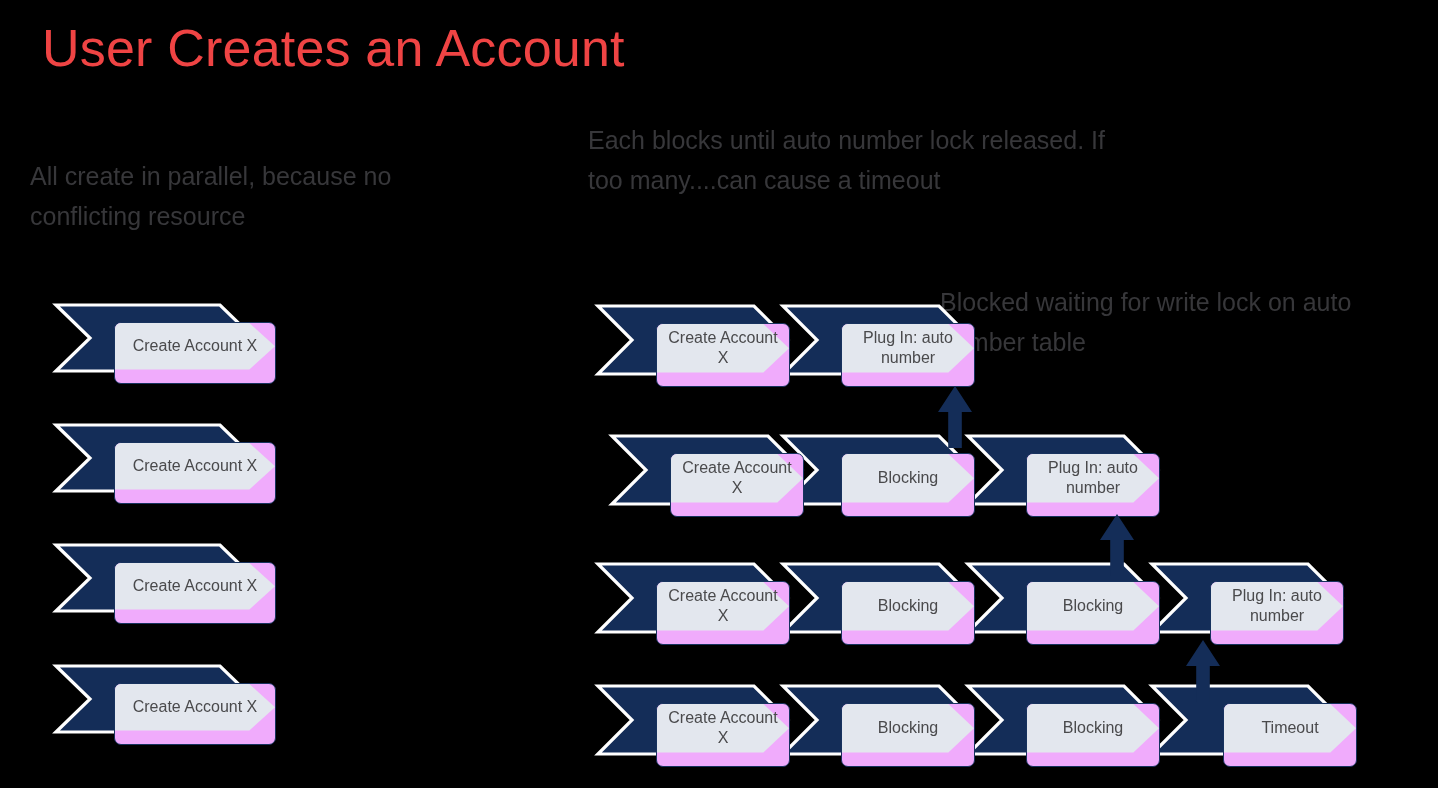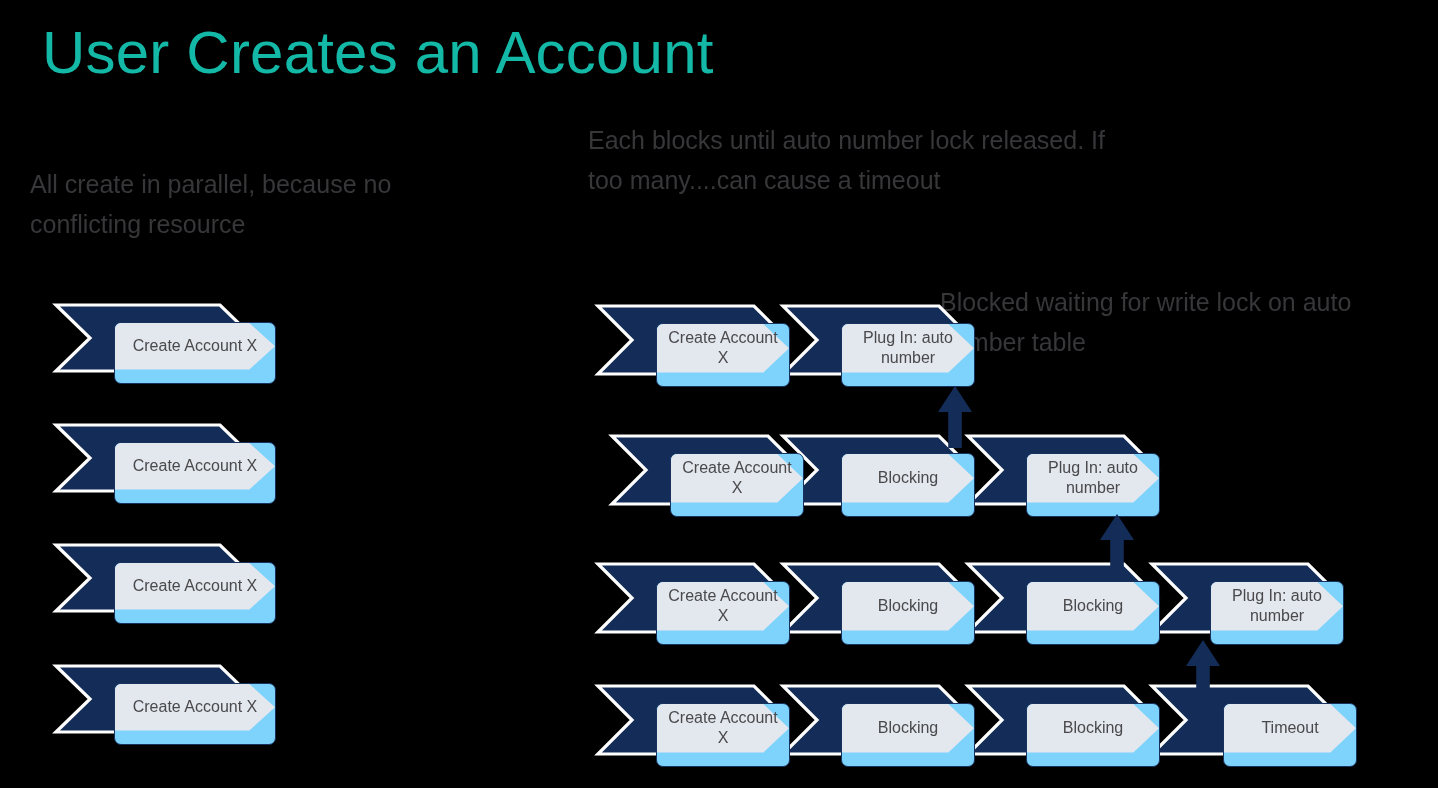--- a/index.html
+++ b/index.html
@@ -14,56 +14,56 @@
     overflow: hidden;
     font-family: "Liberation Sans", sans-serif;
     -webkit-font-smoothing: antialiased;
   }
 
   
   .slide-title {
     position: absolute;
     left: 42px;
     top: 18px;
-    font-size: 60px;
+    font-size: 52px;
     font-weight: 400;
-    color: #14b8a6;
+    color: #ef4444;
     letter-spacing: 0.2px;
     white-space: nowrap;
   }
   .caption {
     position: absolute;
     font-size: 25px;
     font-weight: 400;
     line-height: 40px;
     color: #37373a;
     white-space: pre-line;
   }
-  #caption-left   { left: 30px;   top: 164px; width: 420px; }
+  #caption-left   { left: 30px;   top: 156px; width: 420px; }
   #caption-mid    { left: 588px;  top: 120px; width: 530px; }
   #caption-right  { left: 940px;  top: 282px; width: 430px; }
 
   
   .stage {
     position: absolute;
   }
   .chev {
     position: absolute;
     left: 0;
     top: 0;
     width: 100%;
     height: 100%;
   }
   .chev svg { display: block; width: 100%; height: 100%; overflow: visible;}
 
   
   .callout {
     position: absolute;
     box-sizing: border-box;
-    background: #7dd3fc;
+    background: #f0abfc;
     border: 1.6px solid #17325e;
     border-radius: 7px;
     overflow: hidden;
     z-index: 3;
   }
   .callout .wedge {
     position: absolute;
     left: 0;
     top: 0;
     width: 100%;

